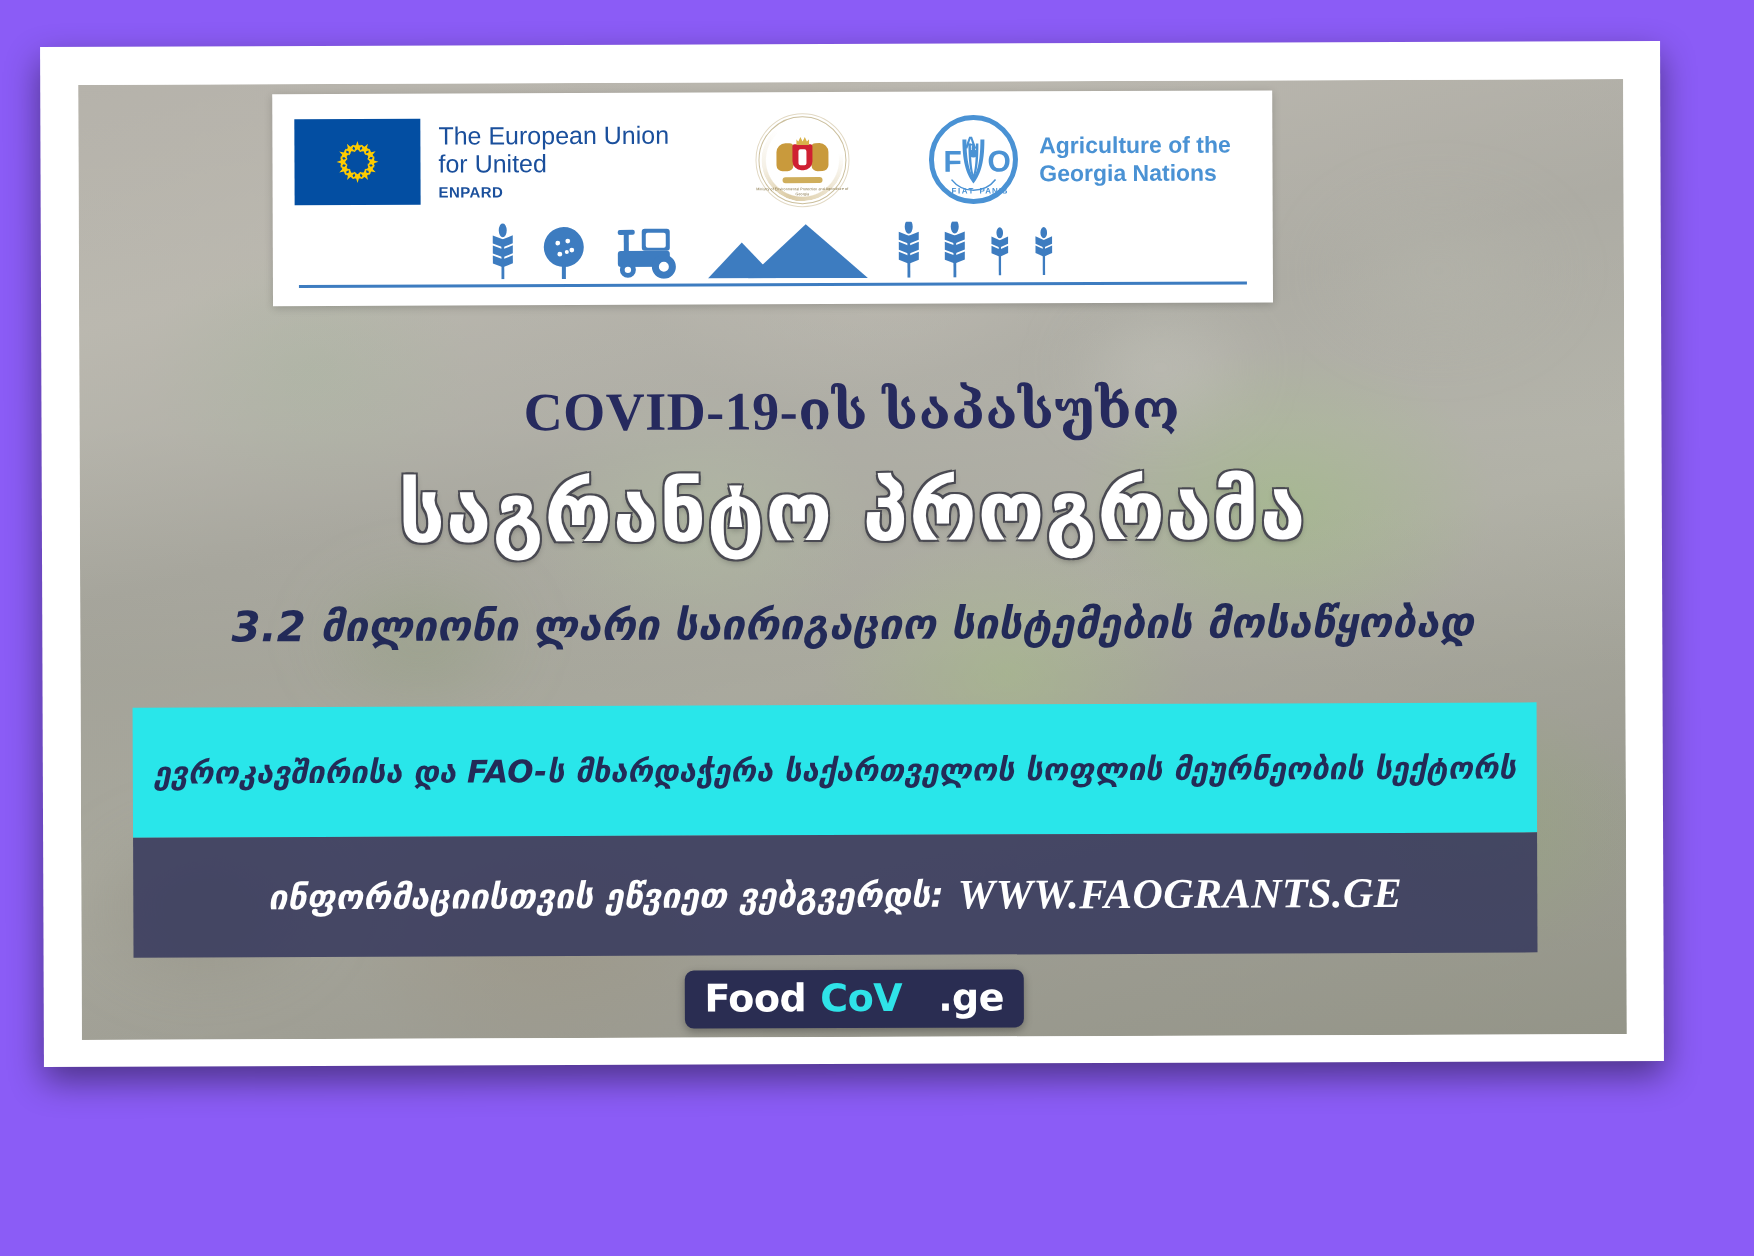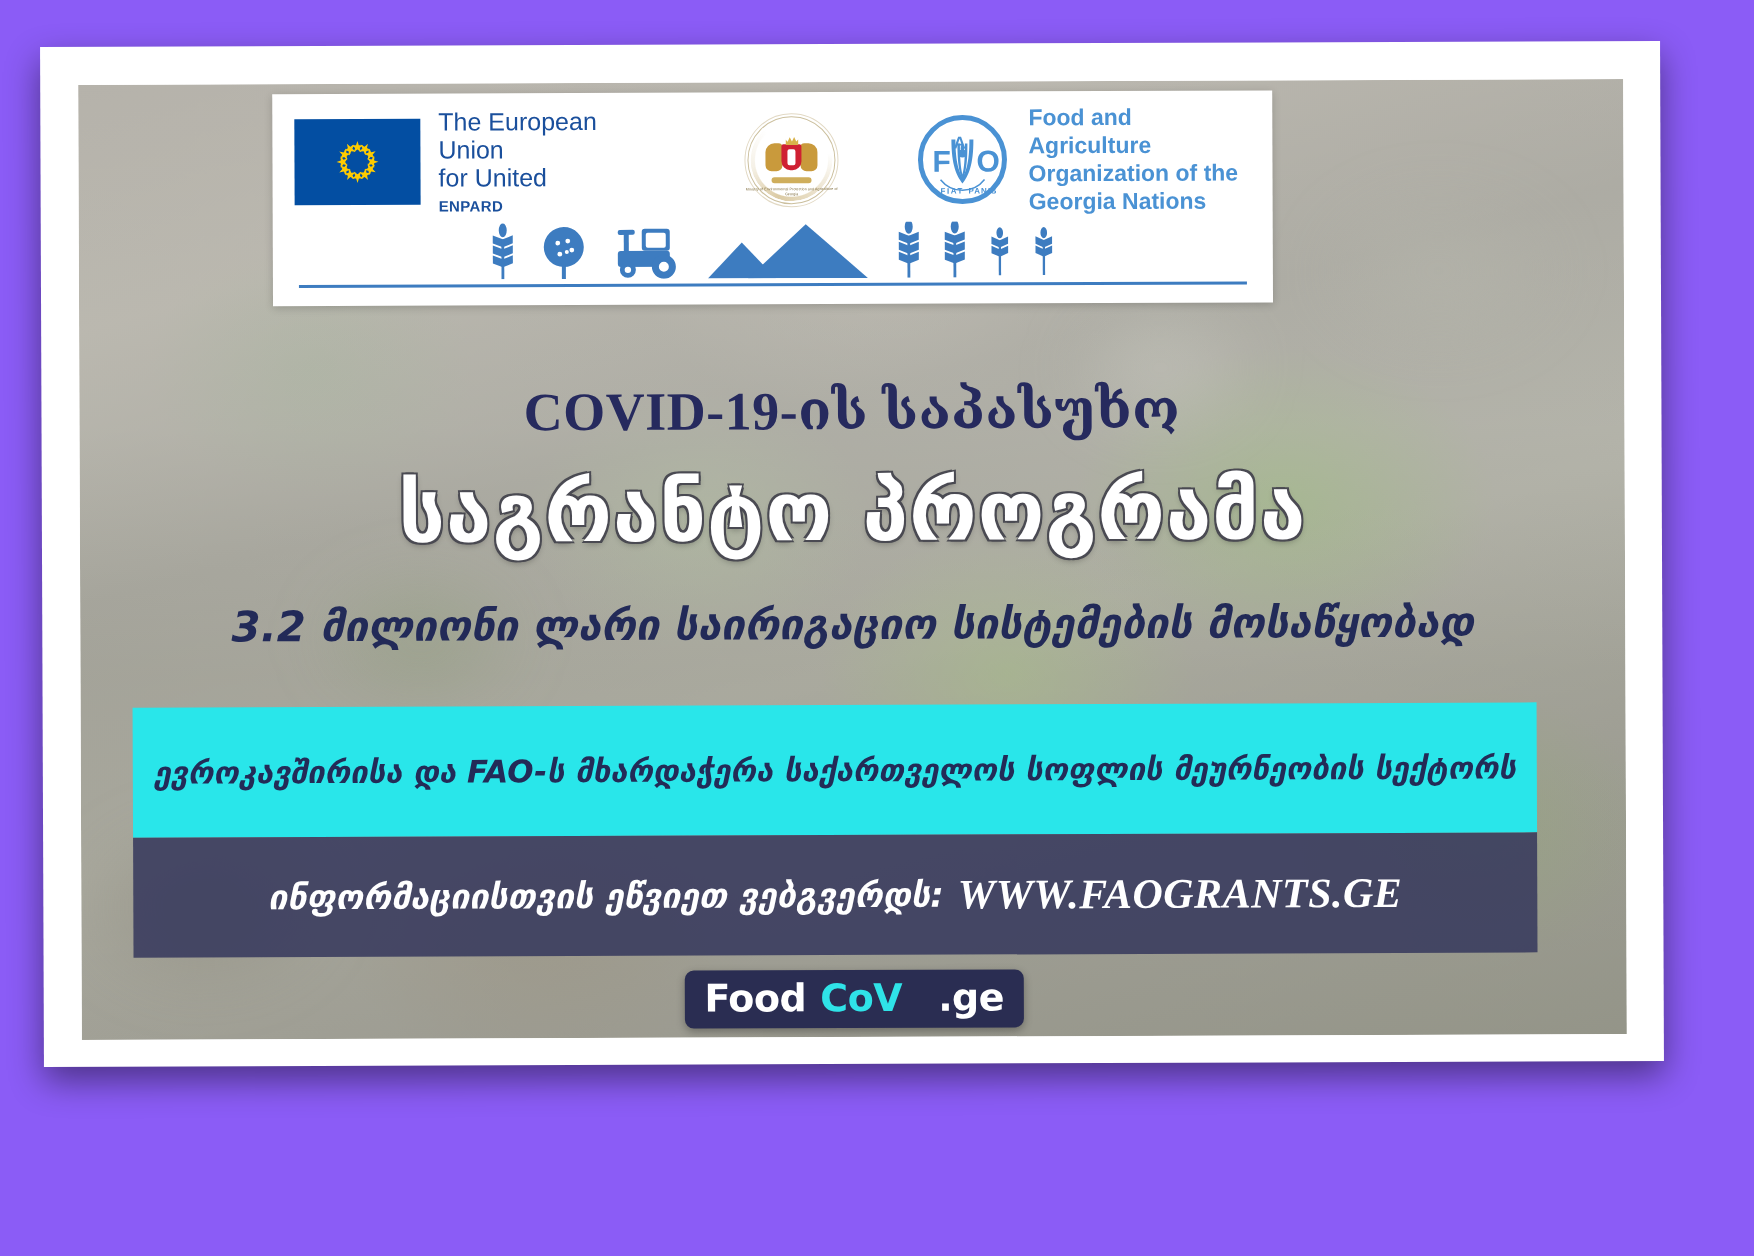--- a/index.html
+++ b/index.html
@@ -278,22 +278,21 @@
               <path d="M35 26 C35 52, 40 62, 46 70 C52 62, 57 52, 57 26 L53 26 C53 50, 49 59, 46 64 C43 59, 39 50, 39 26 Z" fill="#4a92d4"></path>
               <path d="M41 30 C41 52, 43 60, 46 66 C49 60, 51 52, 51 30 L48.5 30 C48.5 50, 47 57, 46 61 C45 57, 43.5 50, 43.5 30 Z" fill="#4a92d4"></path>
               <circle cx="46" cy="40" r="4" fill="#4a92d4"></circle>
               <path d="M46 30 a4 6 0 0 1 0 10 a4 6 0 0 1 0 -10" fill="#4a92d4"></path>
               <path d="M24 66 A28 28 0 0 0 68 66" fill="none" stroke="#4a92d4" stroke-width="1.5"></path>
               <text x="24" y="80" font-family="Liberation Sans, sans-serif" font-size="8" font-weight="bold" fill="#4a92d4" letter-spacing="1.5">FIAT</text>
               <text x="52" y="80" font-family="Liberation Sans, sans-serif" font-size="8" font-weight="bold" fill="#4a92d4" letter-spacing="1">PANIS</text>
             </svg>
           </div>
           <div class="fao-text">
-            <span>Food and Agriculture</span>
-            <span>Organization of the</span>
+            <span>Agriculture of the</span>
             <span>Georgia Nations</span>
           </div>
         </div>
       </div>
 
       <div class="logobar-icons">
         <div class="icon-row">
           <svg width="26" height="56" viewBox="0 0 26 56">
             <g fill="#3d7cc0">
               <ellipse cx="13" cy="7" rx="4" ry="7"></ellipse>

